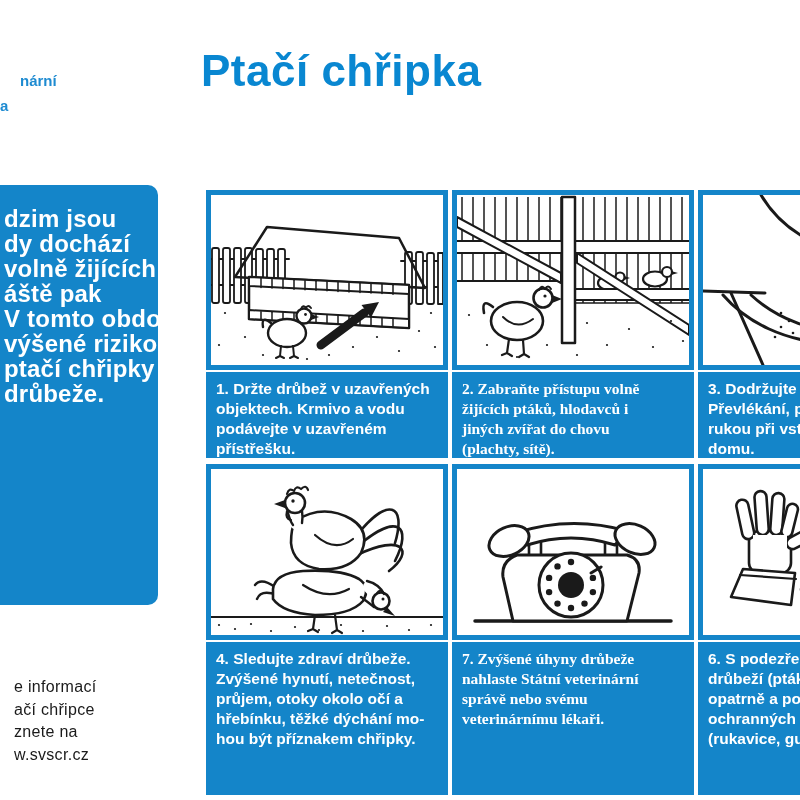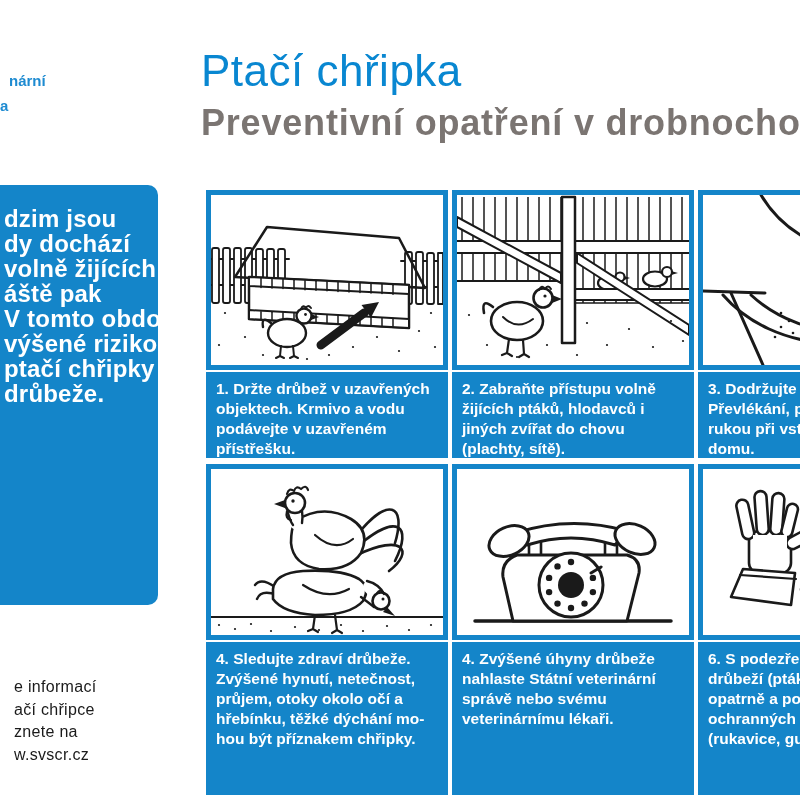--- a/index.html
+++ b/index.html
@@ -1,42 +1,42 @@
 <!DOCTYPE html>
 <html><head>
 <meta charset="utf-8">
 <style>
   html,body{margin:0;padding:0;background:#fff;}
   .page{position:relative;width:800px;height:800px;overflow:hidden;background:#fff;
         font-family:"Liberation Sans",sans-serif;}
 
   
   .logo-frag{position:absolute;color:#1e8bd1;font-weight:bold;font-size:15px;}
-  .logo-l1{left:9px;top:72px;}
+  .logo-l1{left:20px;top:72px;}
   .logo-l2{left:0px;top:97px;}
-  .title{position:absolute;left:201px;top:46px;color:#0987d1;font-weight:normal;
+  .title{position:absolute;left:201px;top:46px;color:#0987d1;font-weight:bold;
          font-size:44px;letter-spacing:0.5px;white-space:pre;}
   .subtitle{position:absolute;left:201px;top:102px;color:#7b7572;font-weight:bold;
             font-size:36px;letter-spacing:0.8px;white-space:pre;}
 
   
   .sidebar{position:absolute;left:-49px;top:185px;width:207px;height:420px;
            background:#1485c9;border-radius:10px;overflow:hidden;}
   .sidebar .txt{position:absolute;left:53px;color:#fff;font-weight:bold;
                 font-size:24px;line-height:25px;white-space:pre;letter-spacing:0.2px;}
   .sb-p1{top:21px;}
   .sb-p2{top:236px;}
 
   
   .info{position:absolute;left:14px;top:676px;color:#1a1a1a;font-size:16px;
         line-height:22.5px;white-space:pre;letter-spacing:0.3px;}
 
   
   .panel{position:absolute;width:242px;}
-  .p-c1{left:206px;} .p-c2{left:452px;} .p-c3{left:698px;}
+  .p-c1{left:206px;} .p-c2{left:452px;font-family:Liberation Serif, serif;} .p-c3{left:698px;}
   .p-r1{top:190px;} .p-r2{top:464px;}
   .imgbox{background:#fff;border:5px solid #1485c9;box-sizing:border-box;width:242px;}
   .p-r1 .imgbox{height:180px;} .p-r2 .imgbox{height:176px;}
   .caption{margin-top:2px;background:#1485c9;color:#fff;font-weight:bold;
            font-size:15.5px;line-height:20px;padding:7px 10px;box-sizing:border-box;
            white-space:pre-line;overflow:hidden;}
   .p-r1 .caption{height:86px;} .p-r2 .caption{height:153px;}
 
   
   svg{display:block;}
@@ -45,21 +45,20 @@
 </style>
 </head>
 <body>
 
 <div class="page">
 
   <div class="logo-frag logo-l1">nární</div>
   <div class="logo-frag logo-l2">a</div>
 
   <div class="title">Ptačí chřipka</div>
-  <div class="subtitle">Preventivní opatření v drobnocho</div>
 
   <div class="sidebar">
     <div class="txt sb-p1">dzim jsou
 dy dochází
 volně žijících
 áště pak
 V tomto období
 výšené riziko
 ptačí chřipky
 drůbeže.</div>
@@ -337,21 +336,21 @@
             <circle cx="100.5" cy="134.6" r="3.2"></circle>
             <circle cx="114" cy="139" r="3.2"></circle>
           <circle cx="127.5" cy="134.6" r="3.2"></circle>
             <circle cx="135.9" cy="123.1" r="3.2"></circle>
             <circle cx="135.9" cy="108.9" r="3.2"></circle>
         </g>
         <circle class="fd" cx="114" cy="116" r="13"></circle>
         <path class="art" d="M134,104 L144,98" stroke-width="3"></path>
       </svg>
     </div>
-    <div class="caption">4. Zvýšené úhyny drůbeže
+    <div class="caption">7. Zvýšené úhyny drůbeže
 nahlaste Státní veterinární
 správě nebo svému
 veterinárnímu lékaři.</div>
   </div>
 
   <div class="panel p-c3 p-r2">
     <div class="imgbox">
       <svg viewBox="0 0 232 166" width="232" height="166">
         <rect class="art fw" x="46" y="62" width="42" height="42" rx="10" stroke-width="2.6"></rect>
         <rect class="art fw" x="40" y="30" width="12" height="40" rx="6" transform="rotate(-12 46 68)" stroke-width="2.6"></rect>

